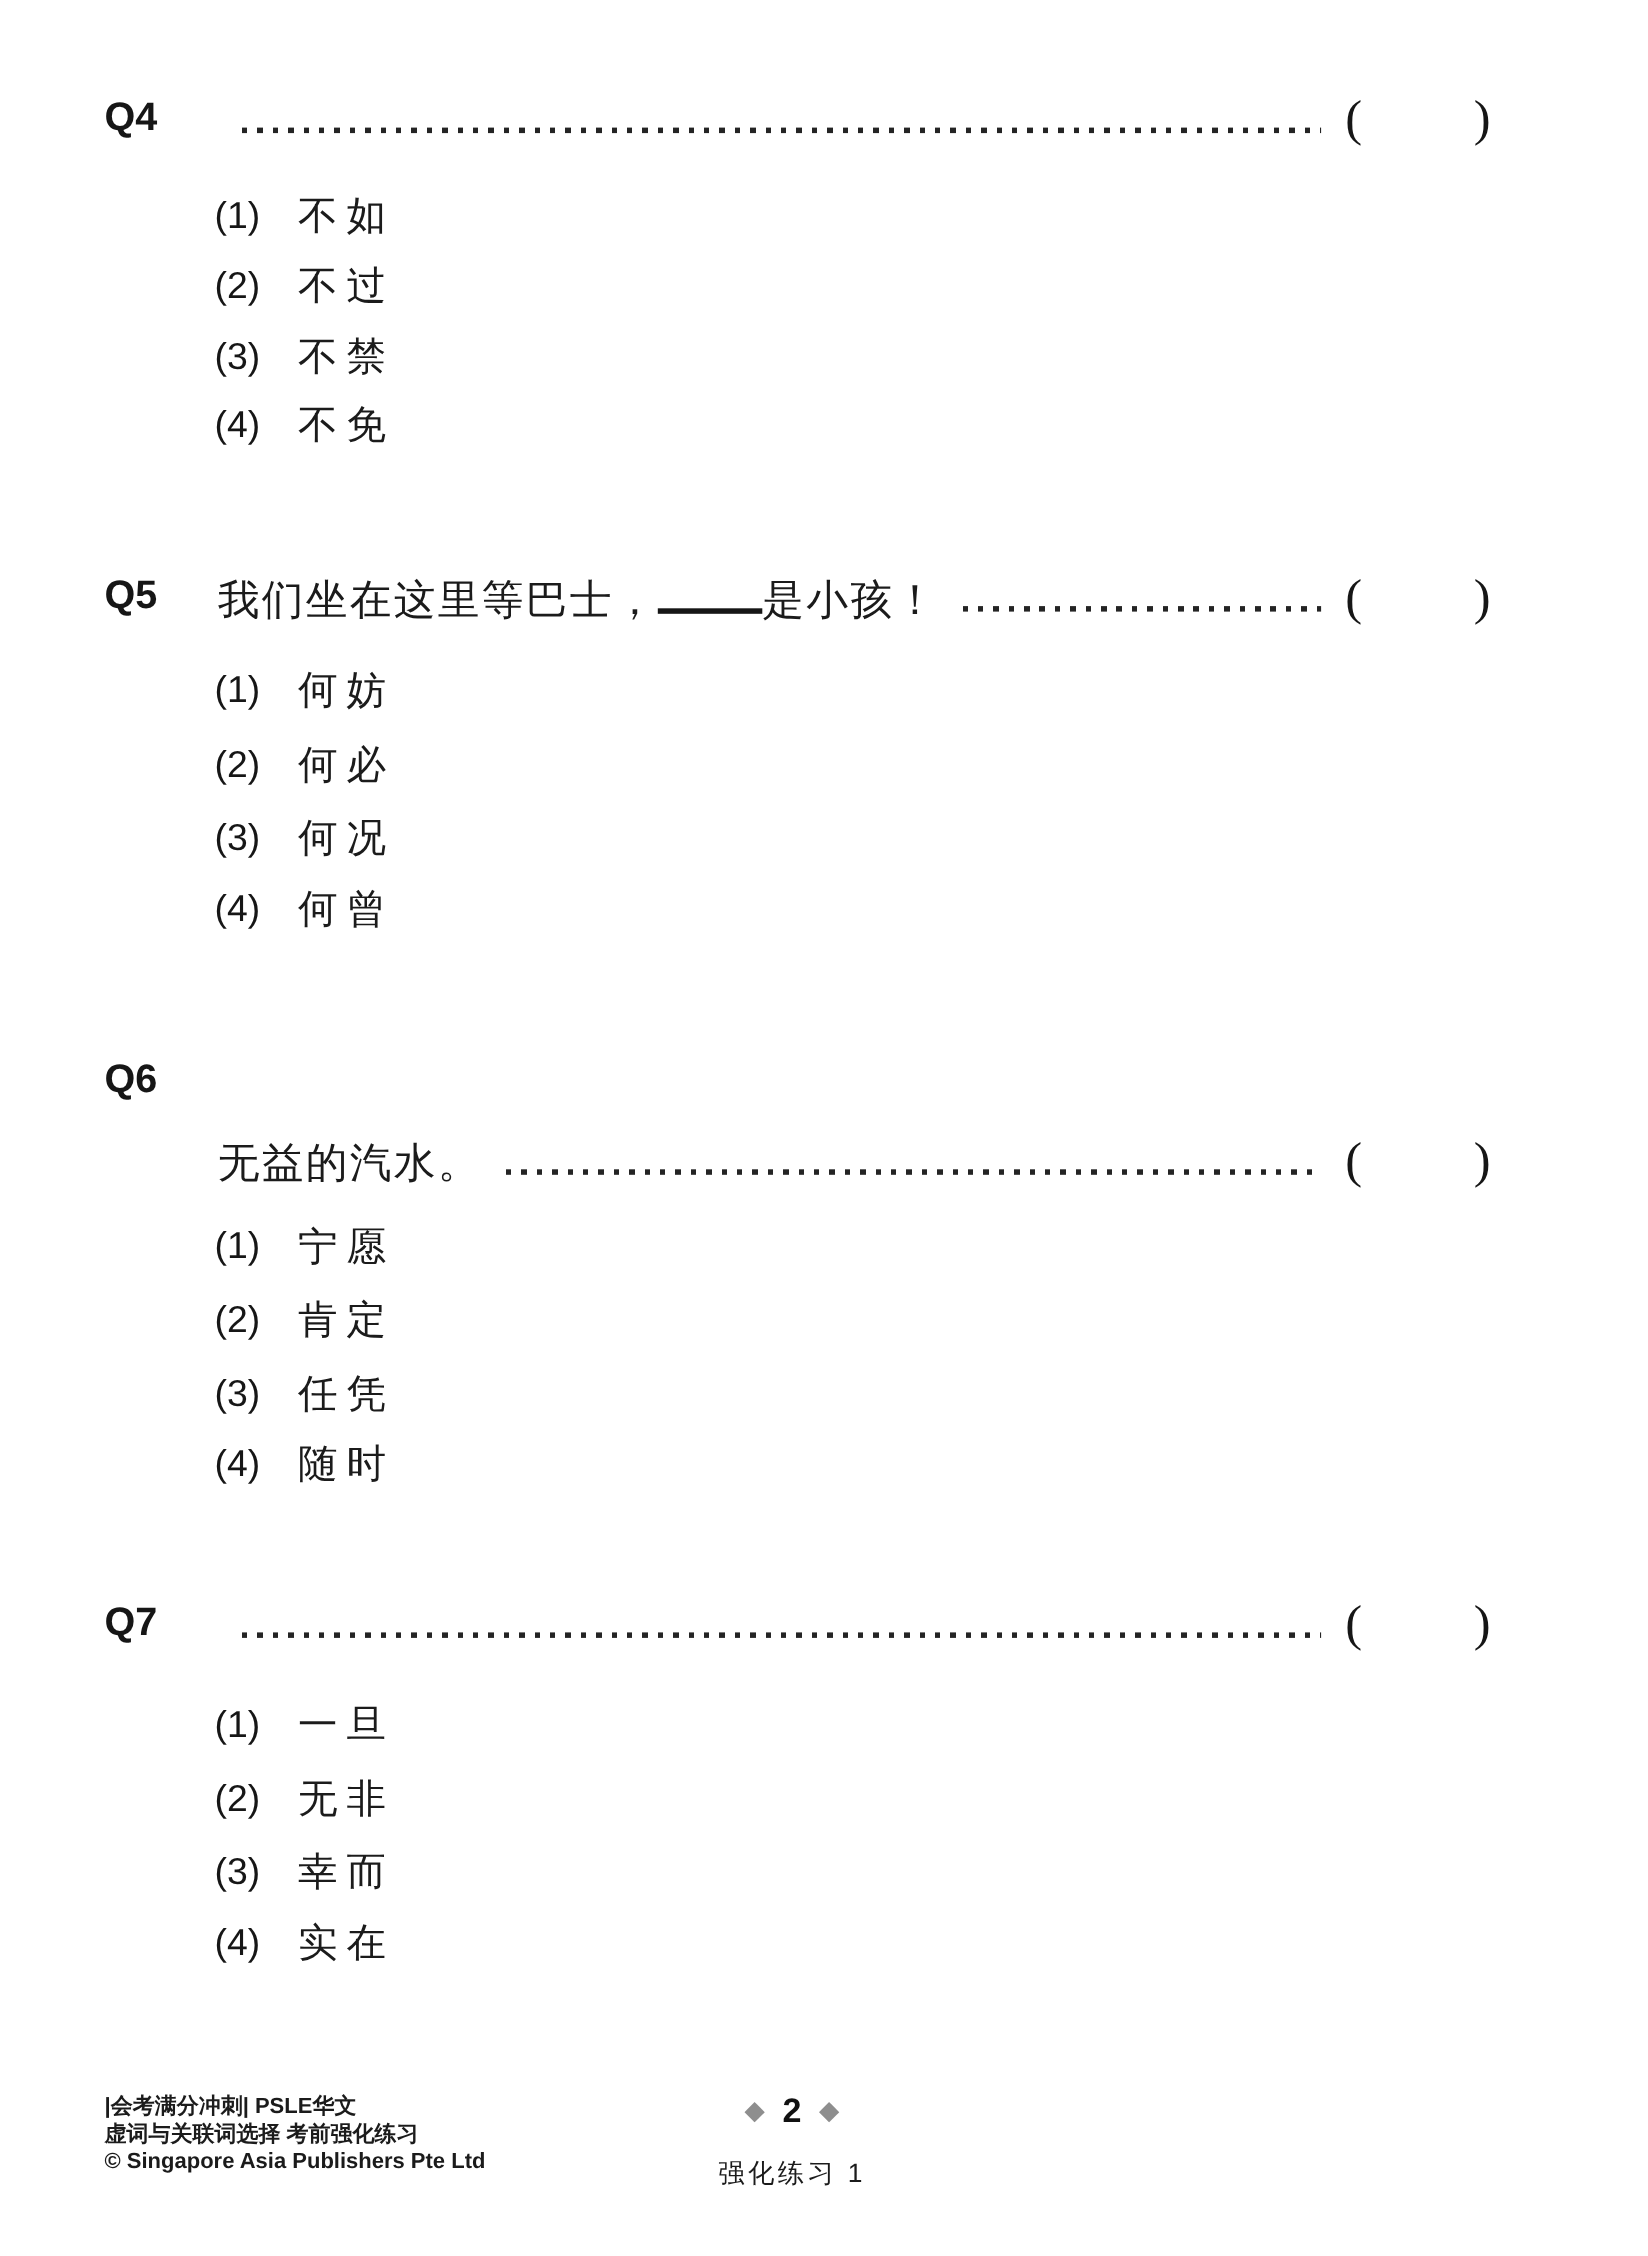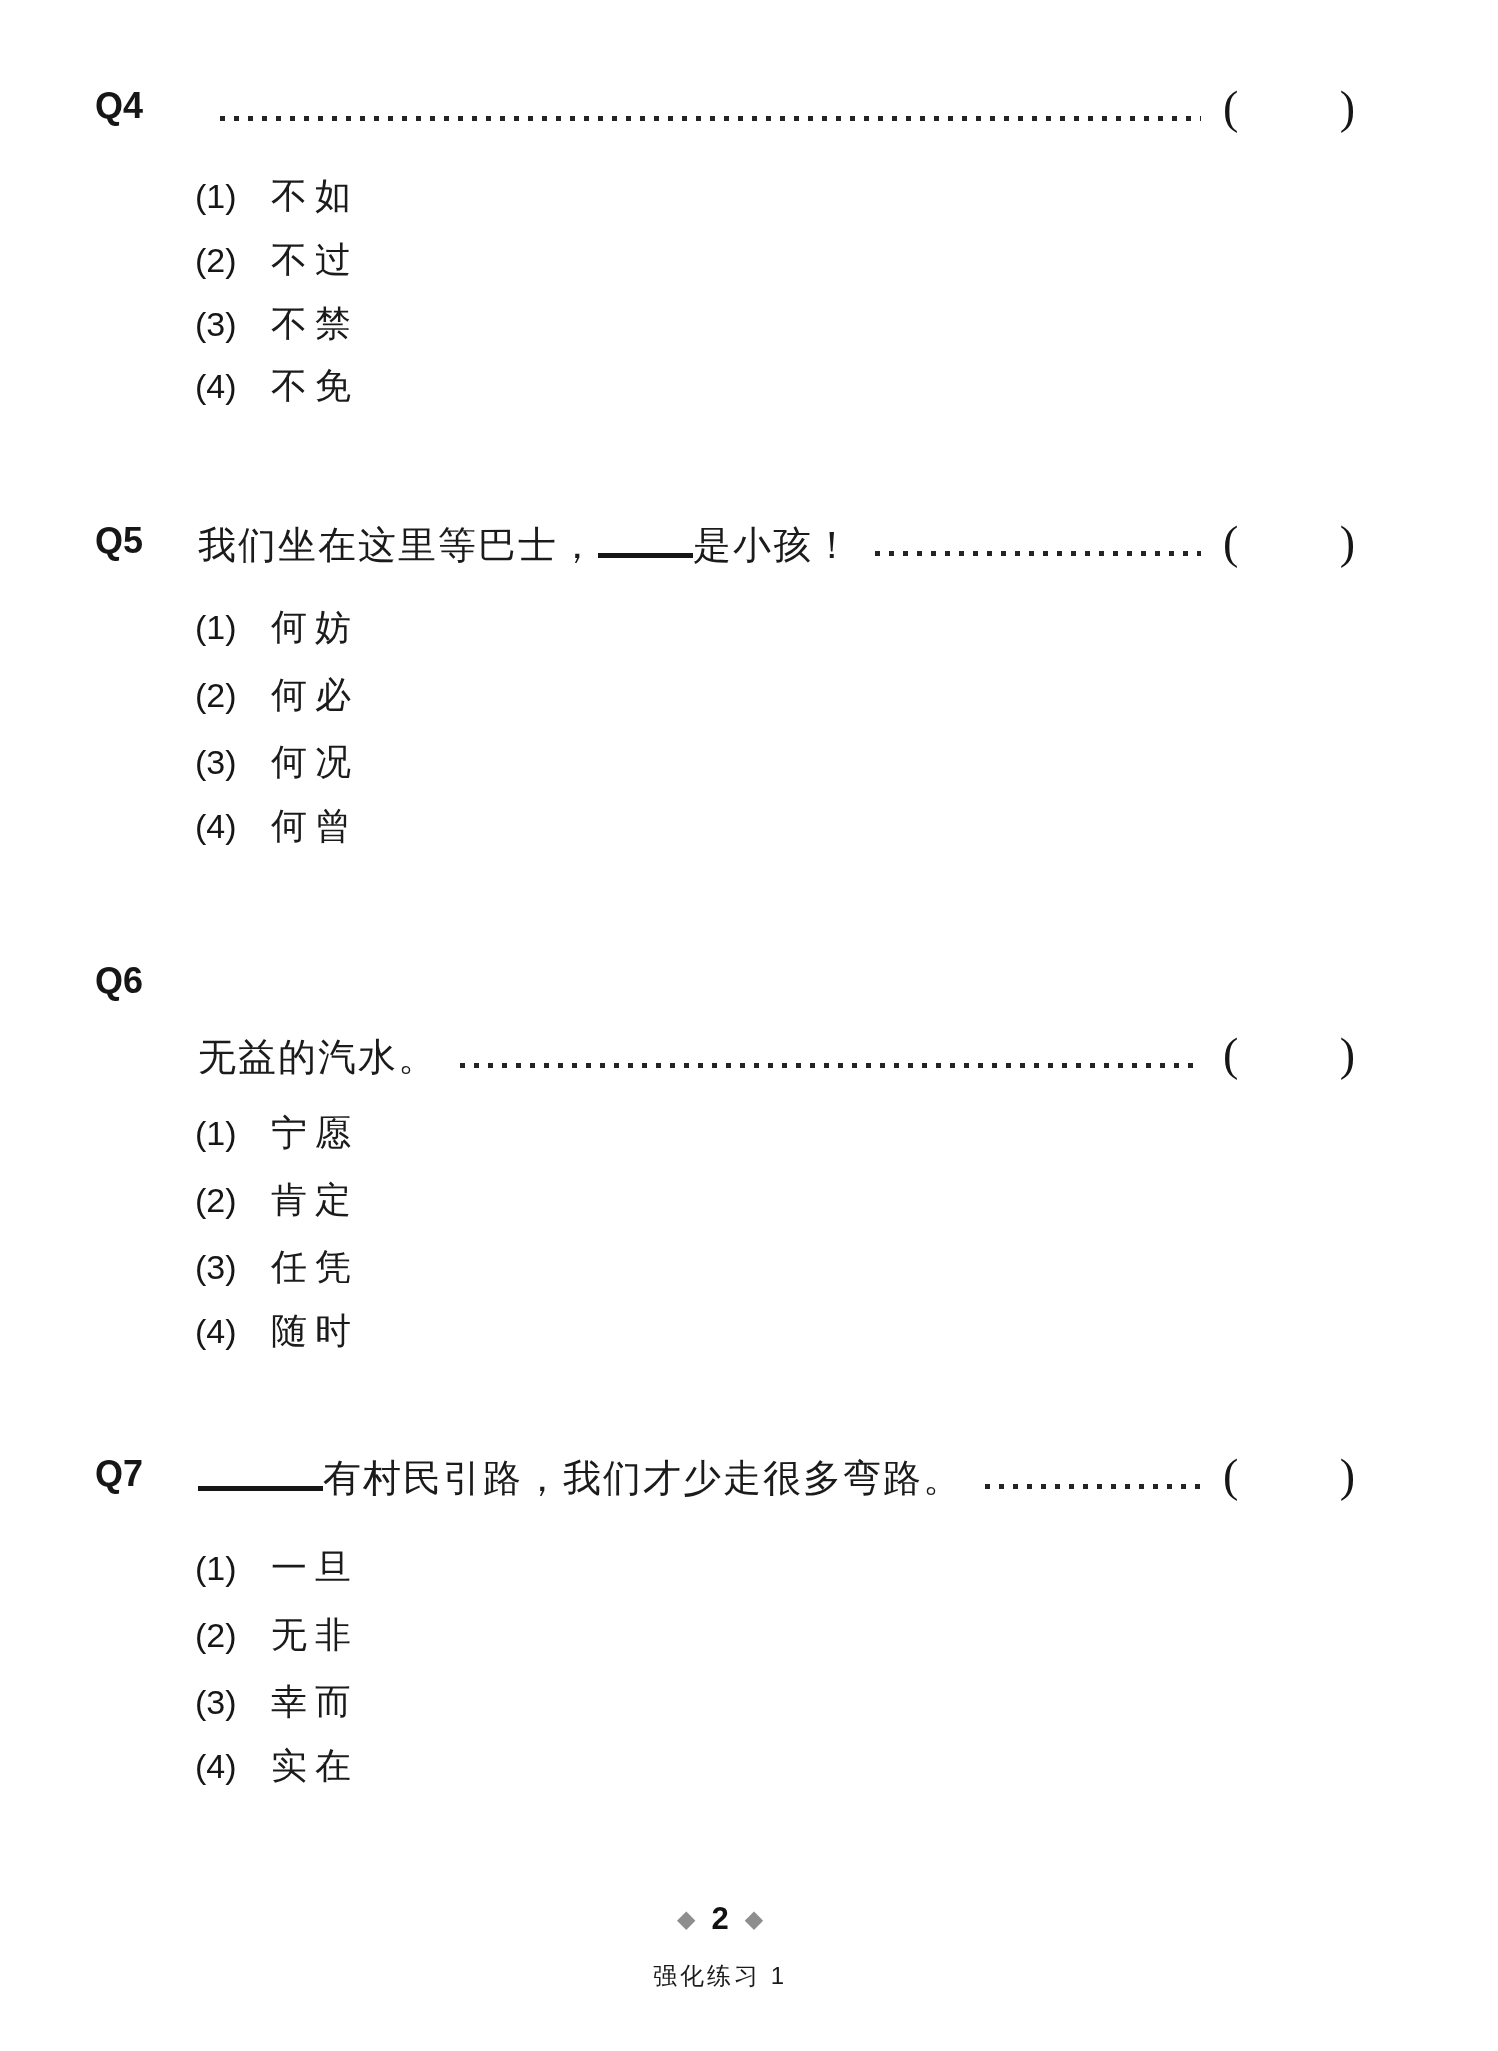--- a/index.html
+++ b/index.html
@@ -149,21 +149,20 @@
     <span class="onum">(3)</span>
     <span class="otext">任凭</span>
   </div>
   <div class="orow" style="top:1303px">
     <span class="onum">(4)</span>
     <span class="otext">随时</span>
   </div>
 
   <div class="qrow" style="top:1453px">
     <span class="qlabel">Q7</span>
-    <span class="qtext"><span class="blank blank-lg"></span><span>有村民引路，我们才少走很多弯路。</span></span>
     <span class="leader"></span>
     <span class="answer">
         <span>(</span>
         <span>)</span>
       </span>
   </div>
   <div class="orow" style="top:1540px">
     <span class="onum">(1)</span>
     <span class="otext">一旦</span>
   </div>
@@ -173,20 +172,25 @@
   </div>
   <div class="orow" style="top:1674px">
     <span class="onum">(3)</span>
     <span class="otext">幸而</span>
   </div>
   <div class="orow" style="top:1738px">
     <span class="onum">(4)</span>
     <span class="otext">实在</span>
   </div>
 
+  <div class="footer-left">
+    <div>|会考满分冲刺| PSLE华文</div>
+    <div>虚词与关联词选择 考前强化练习</div>
+    <div>© Singapore Asia Publishers Pte Ltd</div>
+  </div>
 
   <div class="footer-center">
     <div class="page-num-line">
       <span class="diamond">◆</span>
       <span class="page-num">2</span>
       <span class="diamond">◆</span>
     </div>
     <div class="exercise-label">强化练习 1</div>
   </div>
 

